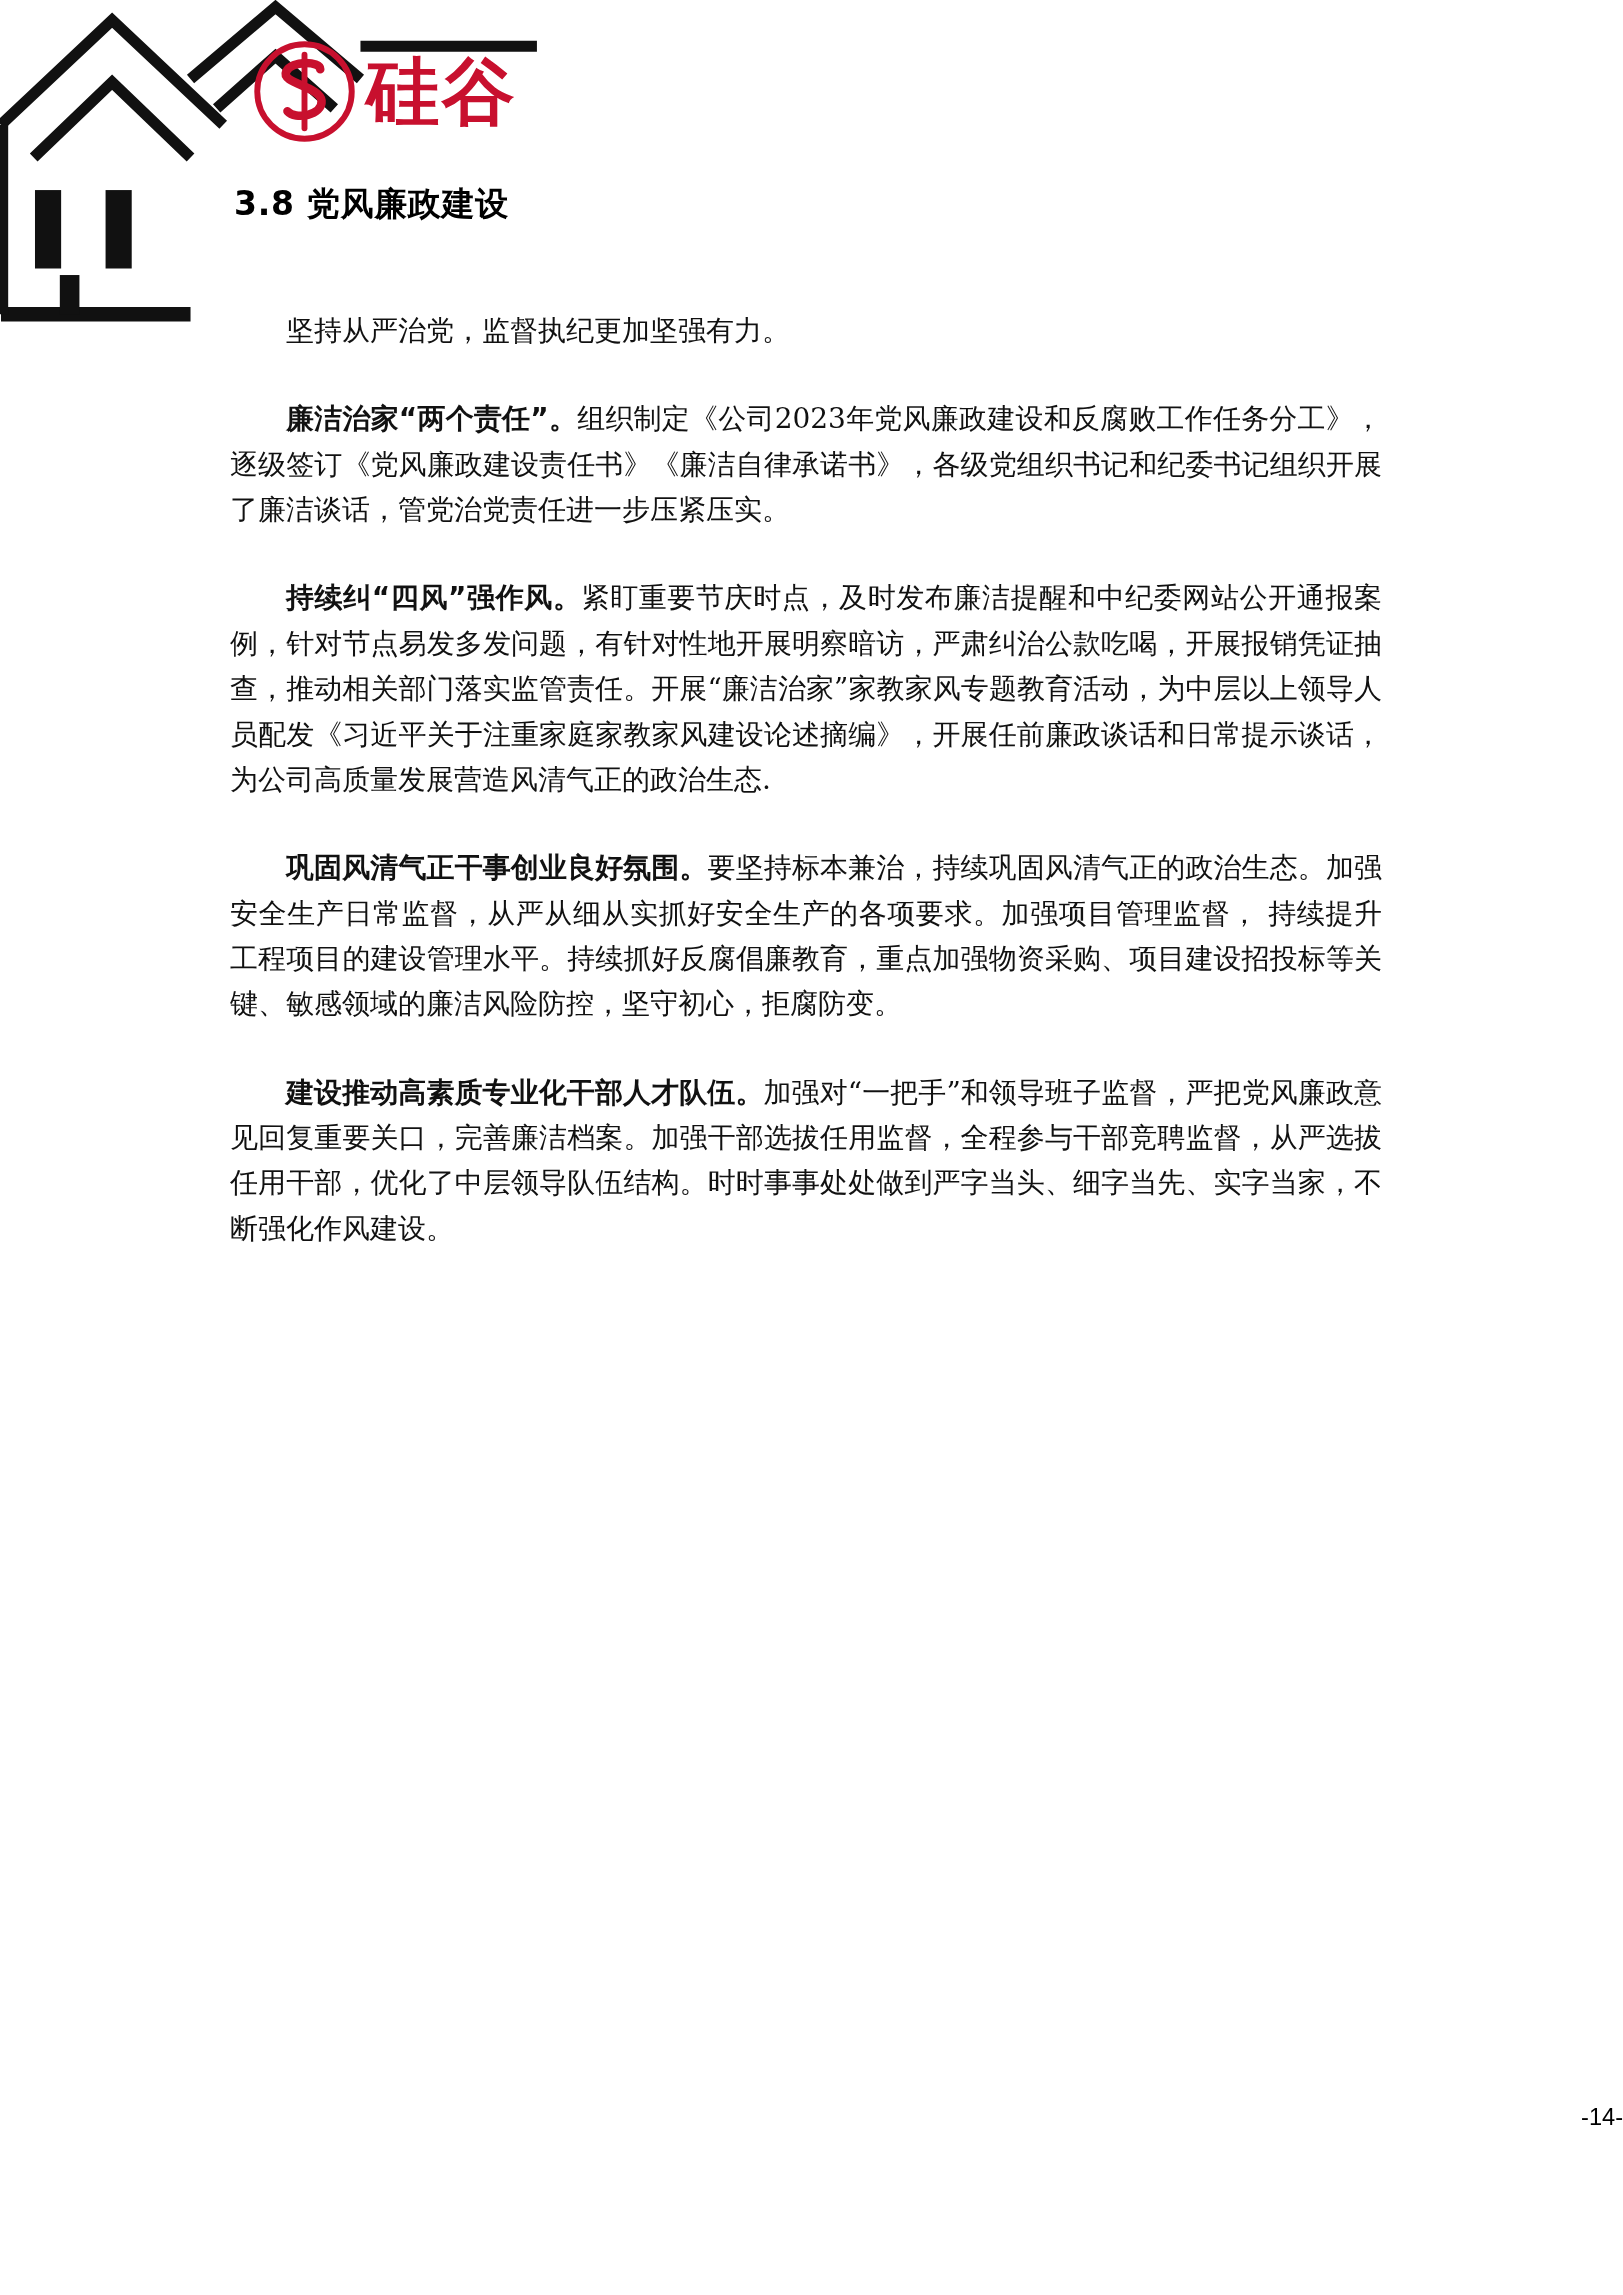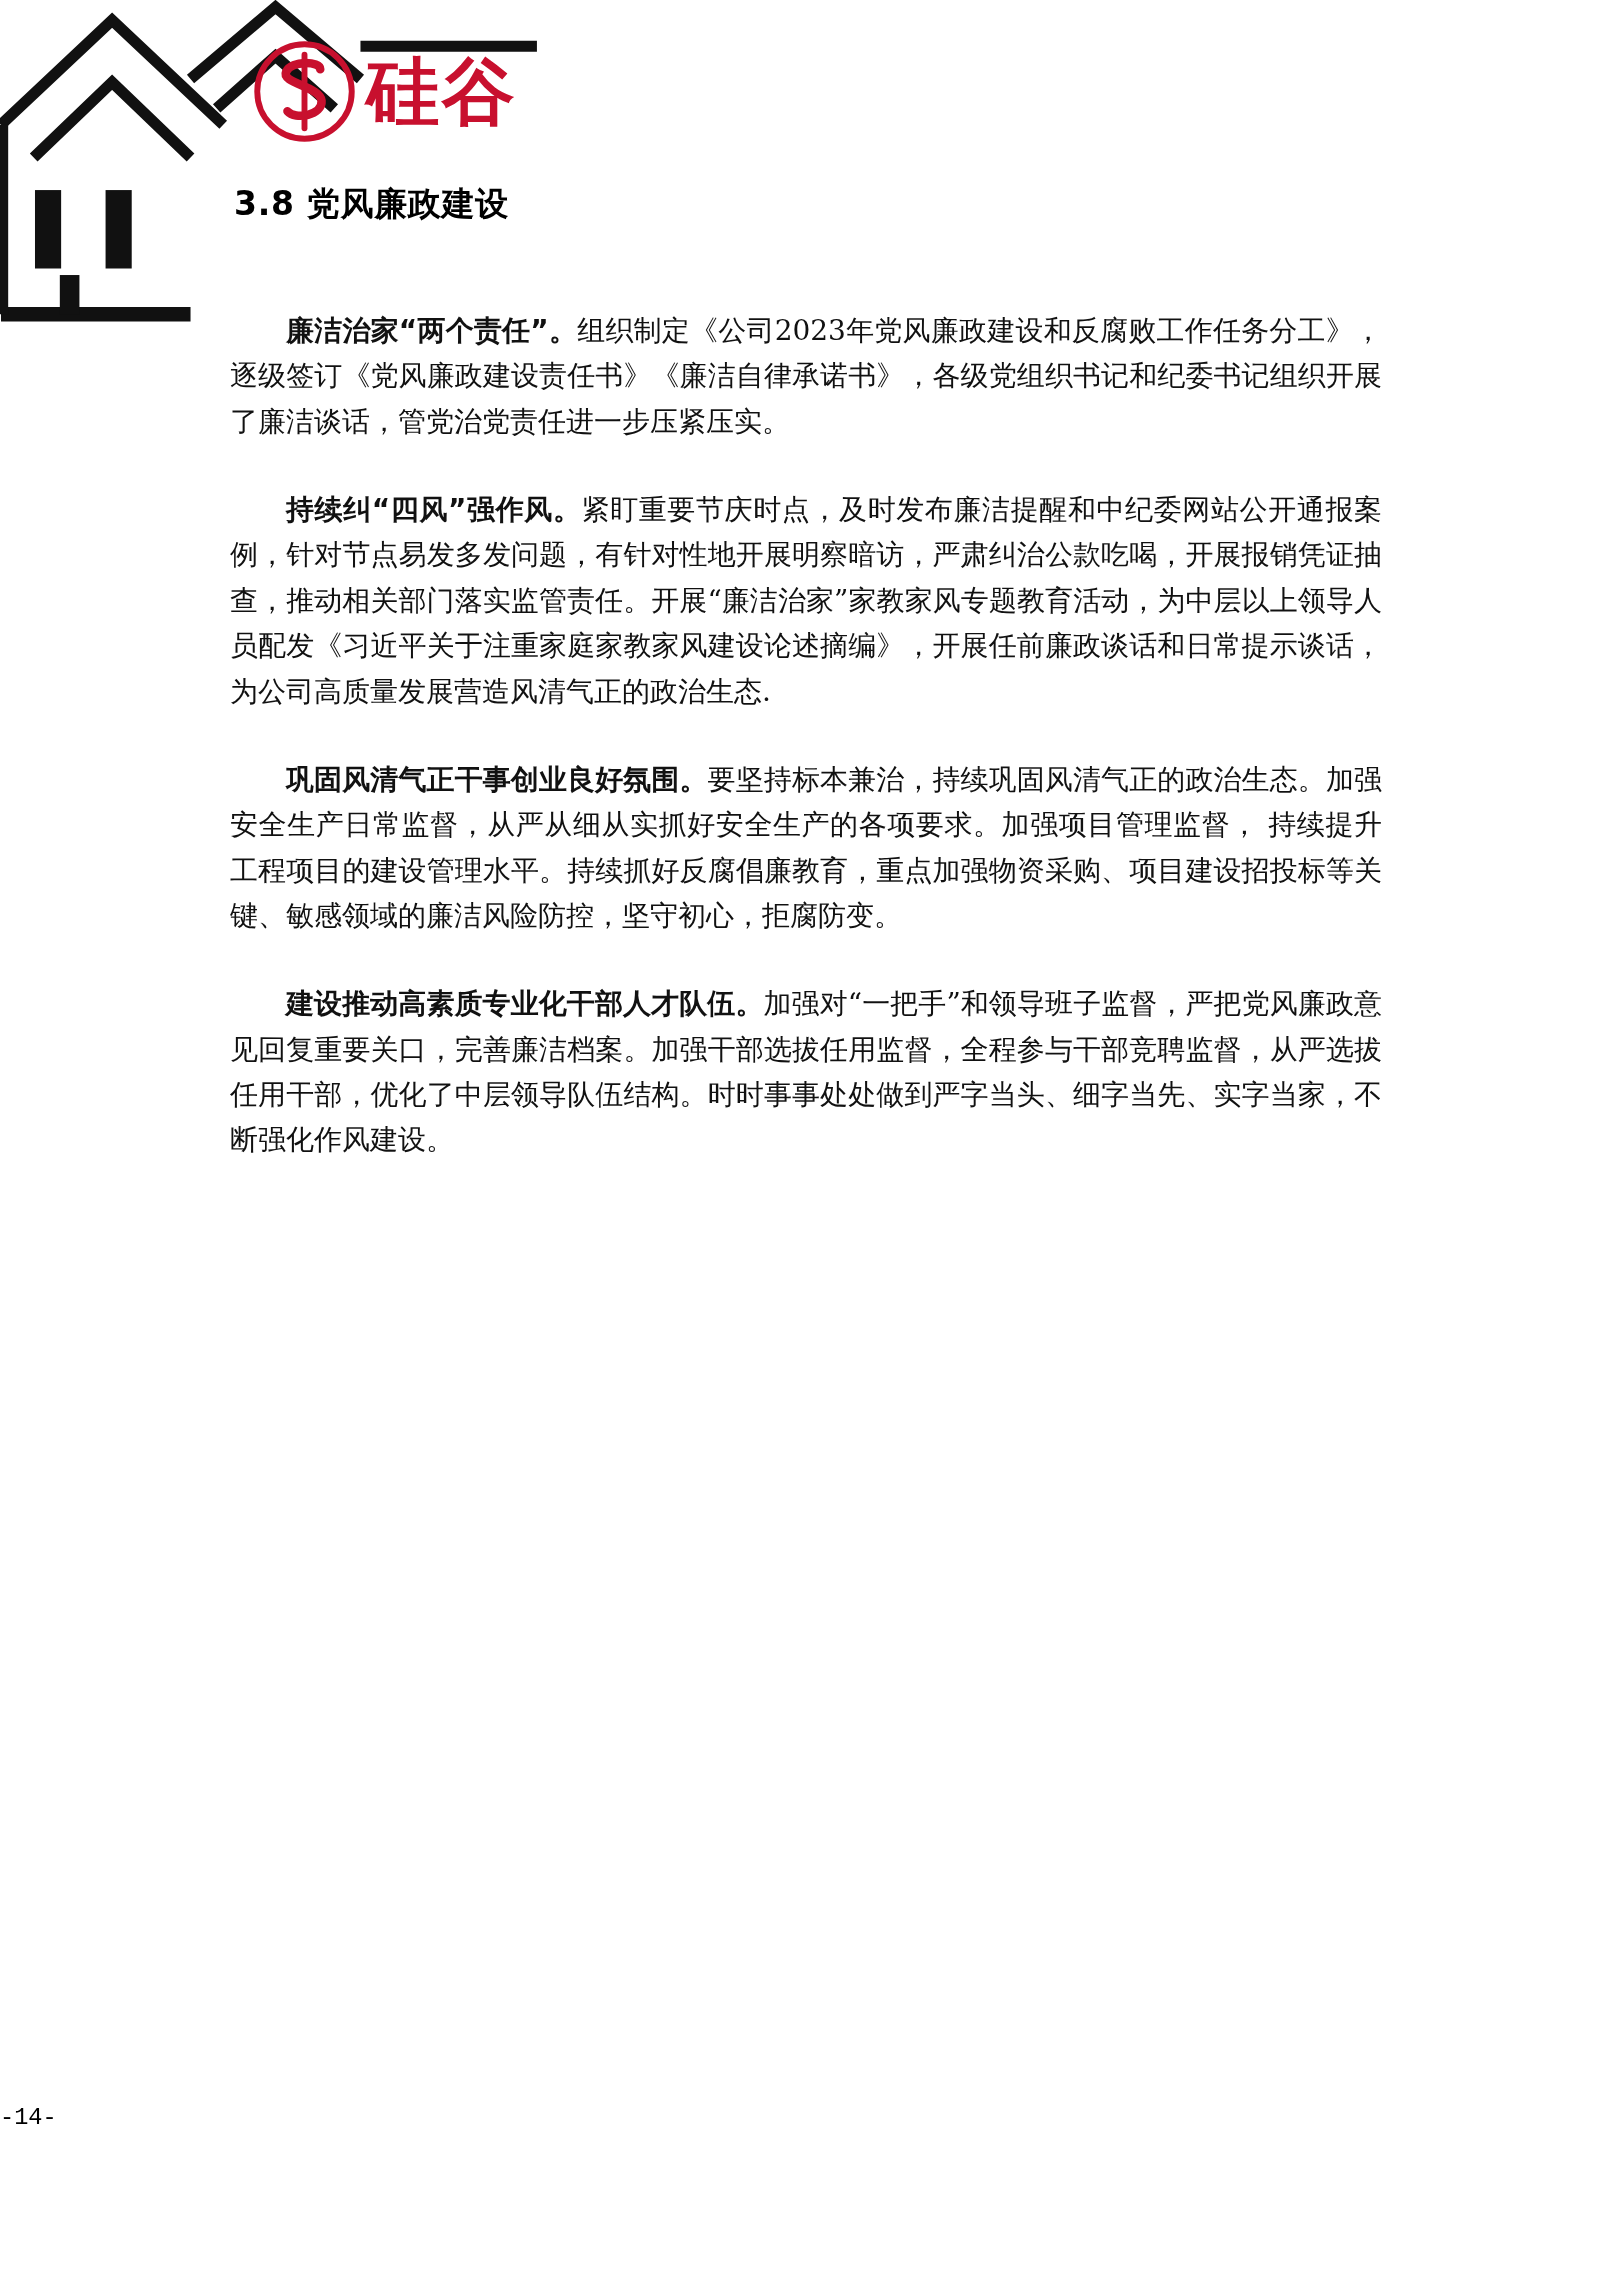--- a/index.html
+++ b/index.html
@@ -90,22 +90,22 @@
   p.para:last-child { margin-bottom: 0; }
   .lead {
     font-family: "DejaVu Sans", sans-serif;
     font-weight: bold;
   }
   .page-number {
     position: absolute;
     top: 2104px;
     left: 0;
     width: 1623px;
-    text-align: left;
-    font-family: Liberation Mono, monospace;
+    text-align: right;
+    font-family: Liberation Sans, sans-serif;
     font-size: 23.6px;
     color: #000;
   }
 </style>
 </head>
 <body>
 
 <div class="header">
 
   <svg class="roof-art" viewBox="0 0 860 560" xmlns="http://www.w3.org/2000/svg">
@@ -134,20 +134,23 @@
     <div class="logo-text">硅谷</div>
   </div>
 </div>
 
 <div class="doc">
 
   <div class="section-title">3.8 党风廉政建设</div>
 
   <div class="content">
 
+    <p class="para">
+      <span>坚持从严治党，监督执纪更加坚强有力。</span>
+    </p>
 
     <p class="para">
       <span class="lead">廉洁治家“两个责任”。</span><span>组织制定《公司2023年党风廉政建设和反腐败工作任务分工》，逐级签订《党风廉政建设责任书》《廉洁自律承诺书》，各级党组织书记和纪委书记组织开展了廉洁谈话，管党治党责任进一步压紧压实。</span>
     </p>
 
     <p class="para">
       <span class="lead">持续纠“四风”强作风。</span><span>紧盯重要节庆时点，及时发布廉洁提醒和中纪委网站公开通报案例，针对节点易发多发问题，有针对性地开展明察暗访，严肃纠治公款吃喝，开展报销凭证抽查，推动相关部门落实监管责任。开展“廉洁治家”家教家风专题教育活动，为中层以上领导人员配发《习近平关于注重家庭家教家风建设论述摘编》，开展任前廉政谈话和日常提示谈话，为公司高质量发展营造风清气正的政治生态.</span>
     </p>
 
     <p class="para">

